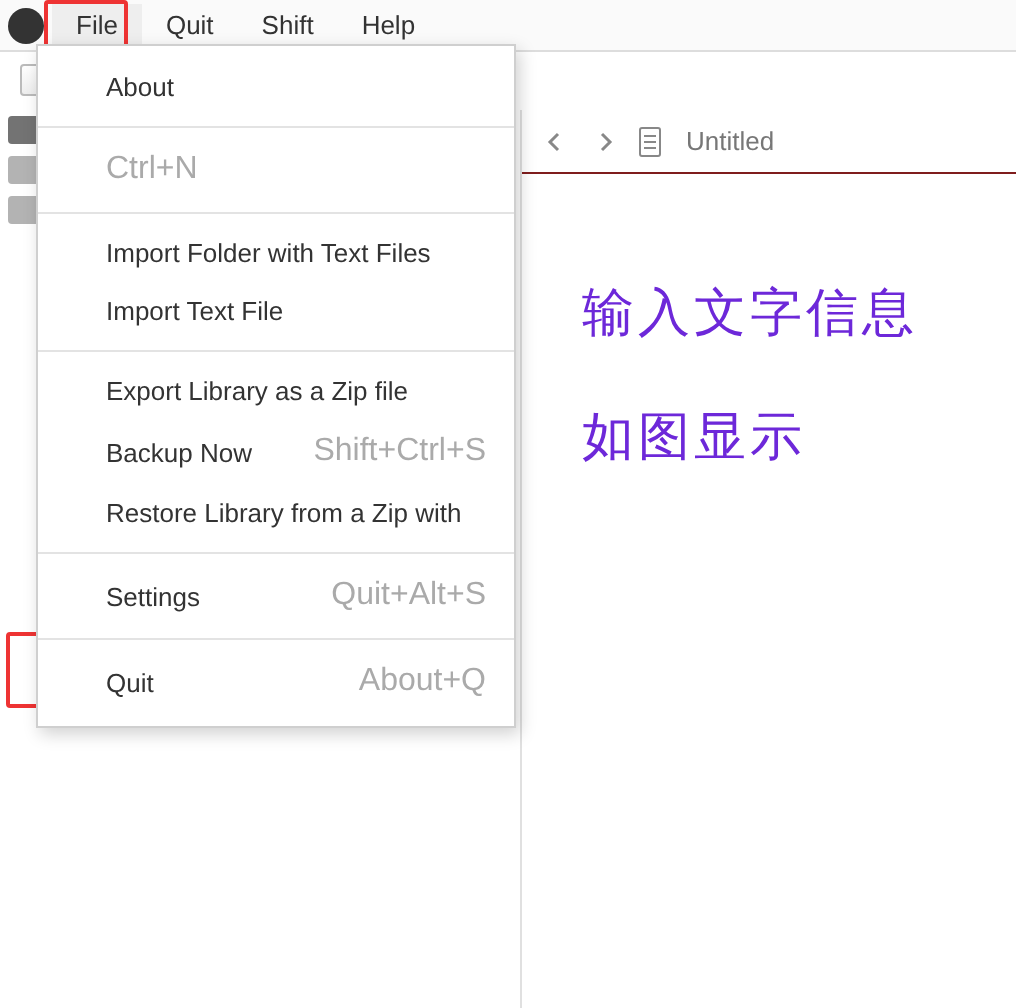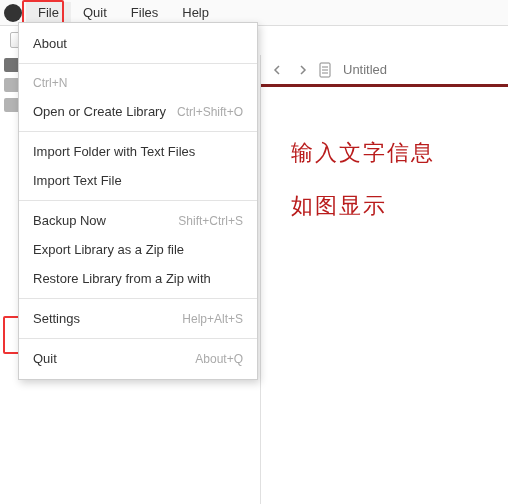--- a/index.html
+++ b/index.html
@@ -15,40 +15,40 @@
   .hi2 { left: 3px; top: 316px; width: 116px; height: 38px; }
 
   .toolbar2 { position: absolute; left: 0; top: 26px; height: 28px; width: 260px; display: flex; align-items: center; padding-left: 10px; gap: 6px; }
   .tbtn { width: 18px; height: 16px; border: 1px solid #bbb; border-radius: 2px; background: linear-gradient(#fff,#eee); }
 
   .leftcol { position: absolute; left: 4px; top: 58px; width: 18px; display: flex; flex-direction: column; gap: 6px; }
   .lico { width: 16px; height: 14px; background: #444; border-radius: 2px; opacity: 0.75; }
   .lico.light { background: #999; }
 
   .dropdown { position: absolute; left: 18px; top: 22px; width: 240px; background: #fff; border: 1px solid #cfcfcf; box-shadow: 2px 3px 8px rgba(0,0,0,0.18); padding: 6px 0; z-index: 10; }
-  .dd-item { display: flex; justify-content: space-between; align-items: center; padding: 7px 14px; color: #333; cursor: default; }
-  .dd-item .sc { color: #aaa; font-size: 12px; }
+  .dd-item { display: flex; justify-content: space-between; align-items: center; padding: 7px 14px; color: #333; cursor: default; margin-left: 20px; }
+  .dd-item .sc { color: #aaa; font-size: 16px; }
   .dd-sep { height: 1px; background: #e3e3e3; margin: 5px 0; }
 
   .rightpane { position: absolute; left: 260px; top: 55px; right: 0; bottom: 0; border-left: 1px solid #e0e0e0; }
-  .tabbar { height: 32px; display: flex; align-items: center; gap: 10px; padding: 0 10px; border-bottom: 3px solid #7f1d1d; }
+  .tabbar { height: 32px; display: flex; align-items: center; gap: 10px; padding: 0 10px; border-bottom: 1px solid #7f1d1d; }
   .navbtn { width: 14px; height: 14px; color: #666; display: flex; align-items: center; justify-content: center; }
   .docicon { width: 14px; height: 16px; }
   .tabtitle { color: #777; }
 
-  .doc-content { padding: 40px 30px; font-family: Liberation Serif, serif; font-size: 22px; line-height: 2.4; color: #b91c1c; letter-spacing: 2px; }
+  .doc-content { padding: 40px 30px; font-family: Liberation Mono, monospace; font-size: 26px; line-height: 2.4; color: #6d28d9; letter-spacing: 2px; }
 </style>
 </head>
 <body>
 
 <div class="menubar">
   <div class="logo"></div>
   <div class="menu-item active">File</div>
   <div class="menu-item">Quit</div>
-  <div class="menu-item">Files</div>
+  <div class="menu-item">Shift</div>
   <div class="menu-item">Help</div>
 </div>
 
 <div class="toolbar2">
   <div class="tbtn"></div>
   <div class="tbtn"></div>
 </div>
 
 <div class="leftcol">
   <div class="lico"></div>
@@ -57,46 +57,42 @@
 </div>
 
 <div class="dropdown" id="dropdown">
     <div class="dd-item">
       <span>About</span>
     </div>
     <div class="dd-sep"></div>
     <div class="dd-item">
       <span class="sc">Ctrl+N</span>
     </div>
-    <div class="dd-item">
-      <span>Open or Create Library</span>
-      <span class="sc">Ctrl+Shift+O</span>
-    </div>
     <div class="dd-sep"></div>
     <div class="dd-item">
       <span>Import Folder with Text Files</span>
     </div>
     <div class="dd-item">
       <span>Import Text File</span>
     </div>
     <div class="dd-sep"></div>
     <div class="dd-item">
+      <span>Export Library as a Zip file</span>
+    </div>
+    <div class="dd-item">
       <span>Backup Now</span>
       <span class="sc">Shift+Ctrl+S</span>
-    </div>
-    <div class="dd-item">
-      <span>Export Library as a Zip file</span>
     </div>
     <div class="dd-item">
       <span>Restore Library from a Zip with</span>
     </div>
     <div class="dd-sep"></div>
     <div class="dd-item">
       <span>Settings</span>
-      <span class="sc">Help+Alt+S</span>
+      <span class="sc">Quit+Alt+S</span>
     </div>
     <div class="dd-sep"></div>
     <div class="dd-item">
       <span>Quit</span>
       <span class="sc">About+Q</span>
     </div>
   </div>
 
 <div class="hi-file hi1"></div>
 <div class="hi-file hi2"></div>

